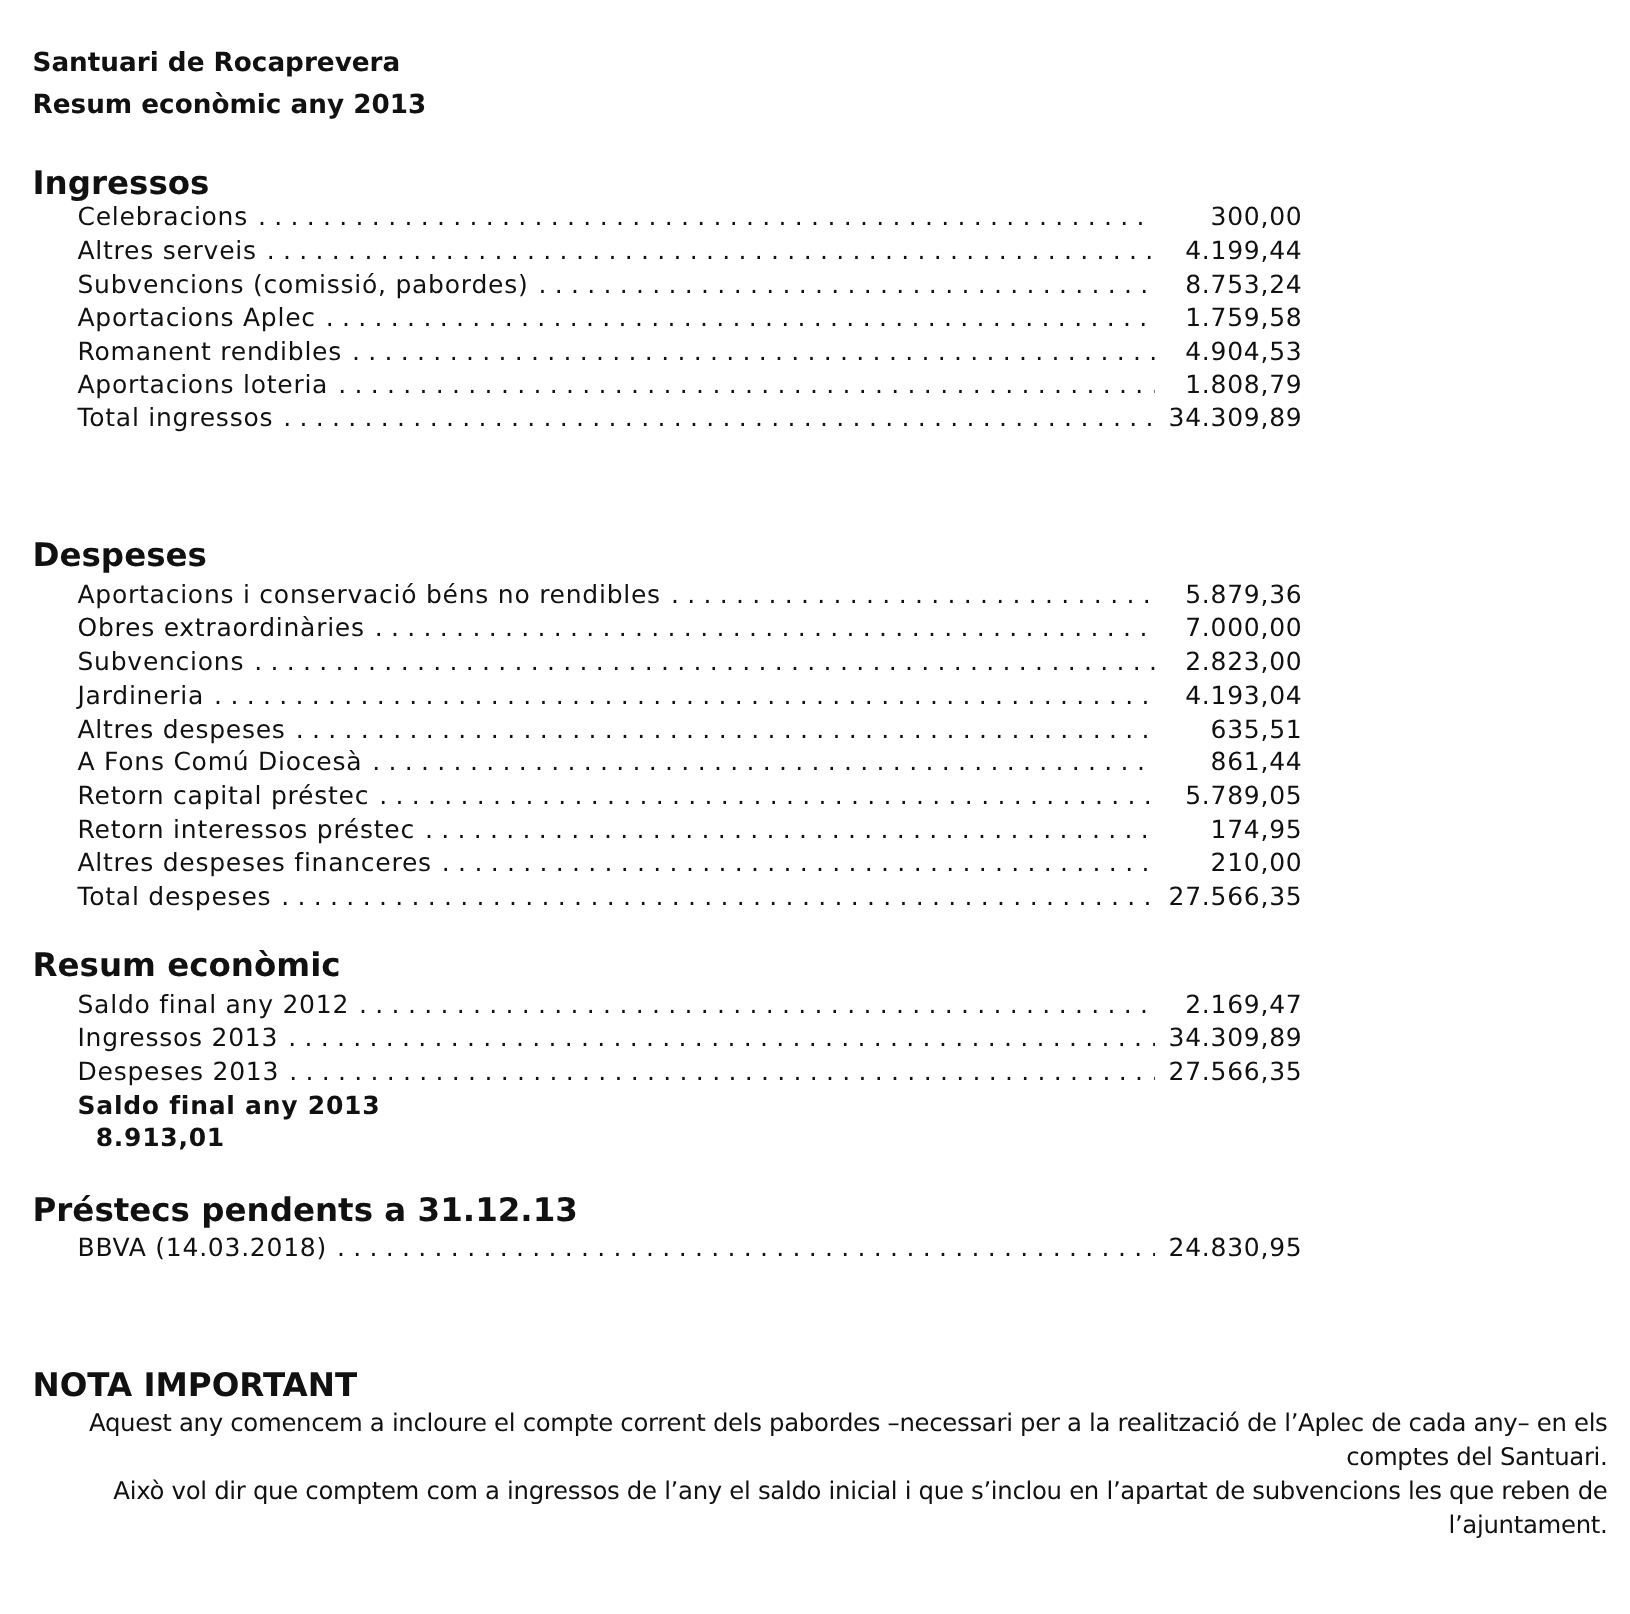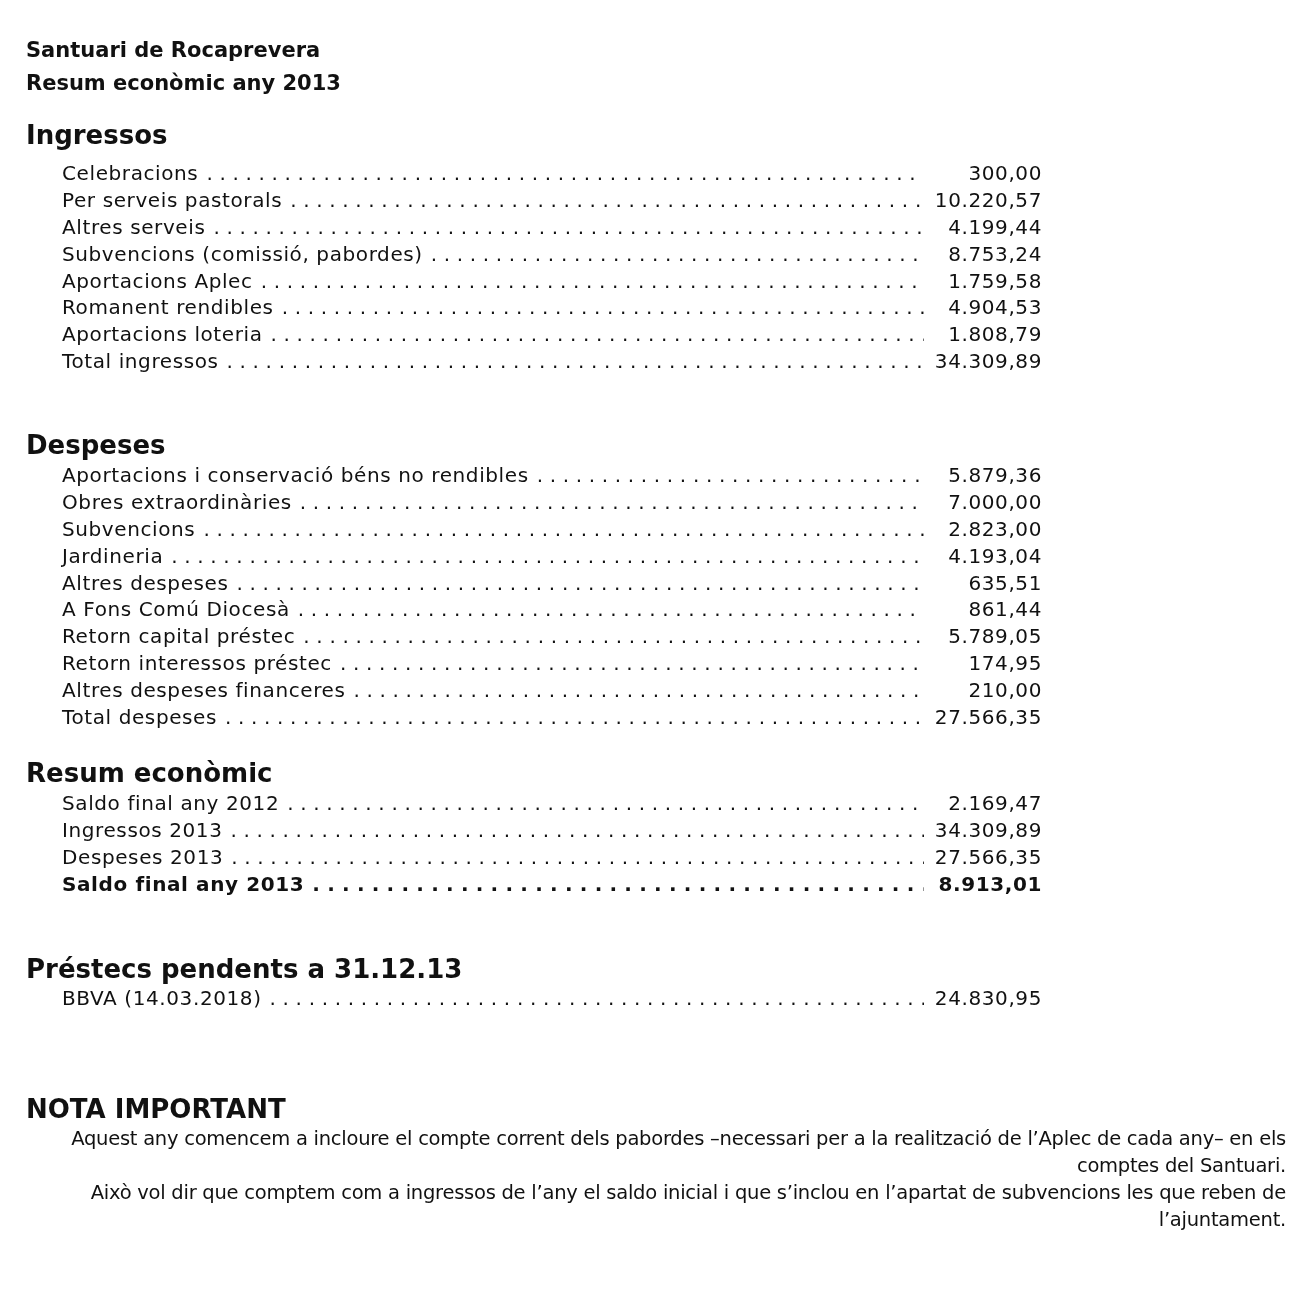--- a/index.html
+++ b/index.html
@@ -22,49 +22,44 @@
   .row .label { flex: 0 0 auto; padding-right: 8px; }
   .row .leader {
     flex: 1 1 auto; overflow: hidden; color: #111;
     letter-spacing: 6.4px; font-size: 20px;
   }
   .row .leader::before {
     content: ". . . . . . . . . . . . . . . . . . . . . . . . . . . . . . . . . . . . . . . . . . . . . . . . . . . . . . . . . . . . . . . . . . . . . . . . .";
     letter-spacing: 0; word-spacing: 0.3px;
   }
   .row .value { flex: 0 0 auto; padding-left: 8px; text-align: right; min-width: 110px; }
-  .row.bold { font-weight: bold; }
+  .row.bold { font-weight: bold; flex-direction: column; }
   .note-head {
     position: absolute; left: 26px; top: 1094px; font-weight: bold; font-size: 26px; line-height: 30px; margin: 0;
   }
   .note {
     position: absolute; left: 26px; top: 1125px; width: 1260px;
     font-family: "DejaVu Sans", sans-serif; font-size: 19.5px; line-height: 27px; letter-spacing: -0.25px; text-align: right;
   }
   .note p { margin: 0; }
 </style>
 </head>
 <body>
 
 <h1 class="title">
   <div>Santuari de Rocaprevera</div>
   <div>Resum econòmic any 2013</div>
 </h1>
 
-<h2 class="section-head" style="top:120px">Ingressos</h2>
+<h2 class="section-head" style="top:132px">Ingressos</h2>
 <div class="rows" style="top:160px">
   <div class="row">
       <span class="label">Celebracions</span>
       <span class="leader"></span>
       <span class="value">300,00</span>
-    </div>
-  <div class="row">
-      <span class="label">Per serveis pastorals</span>
-      <span class="leader"></span>
-      <span class="value">10.220,57</span>
     </div>
   <div class="row">
       <span class="label">Altres serveis</span>
       <span class="leader"></span>
       <span class="value">4.199,44</span>
     </div>
   <div class="row">
       <span class="label">Subvencions (comissió, pabordes)</span>
       <span class="leader"></span>
       <span class="value">8.753,24</span>

